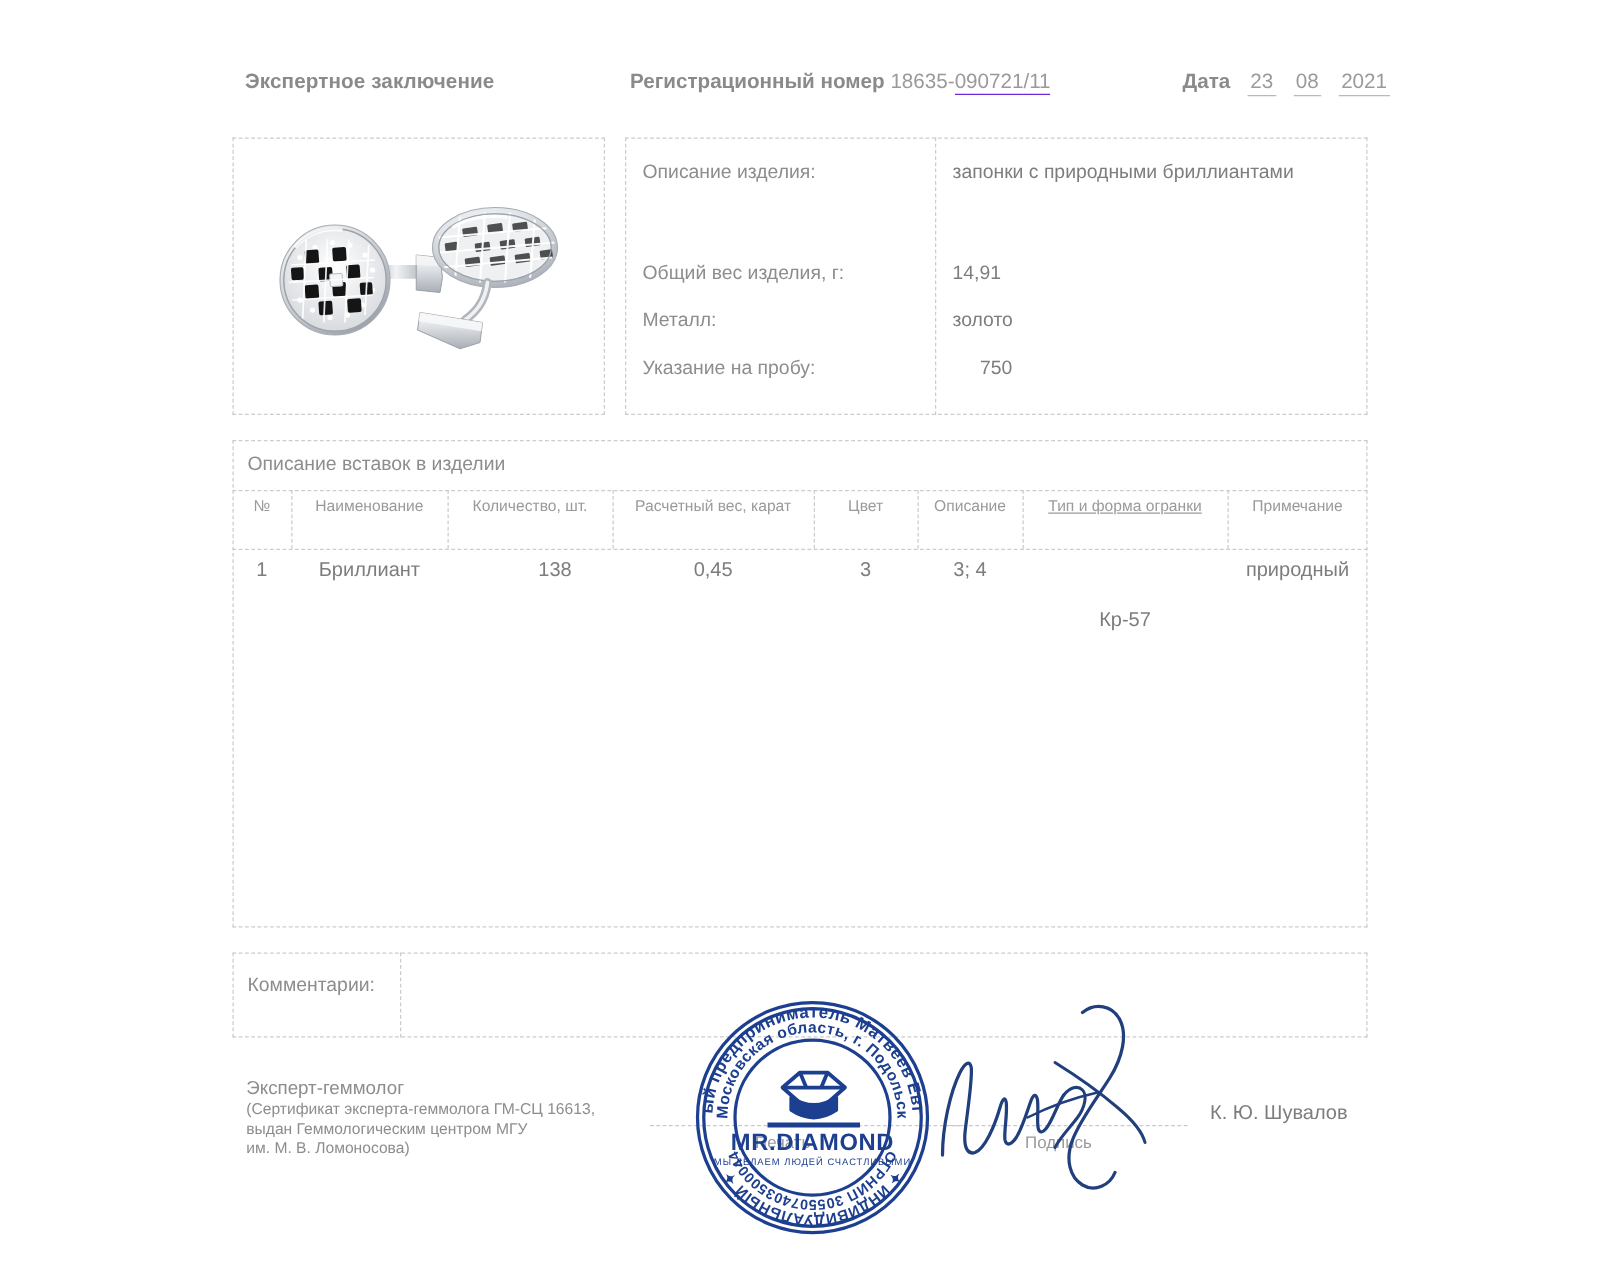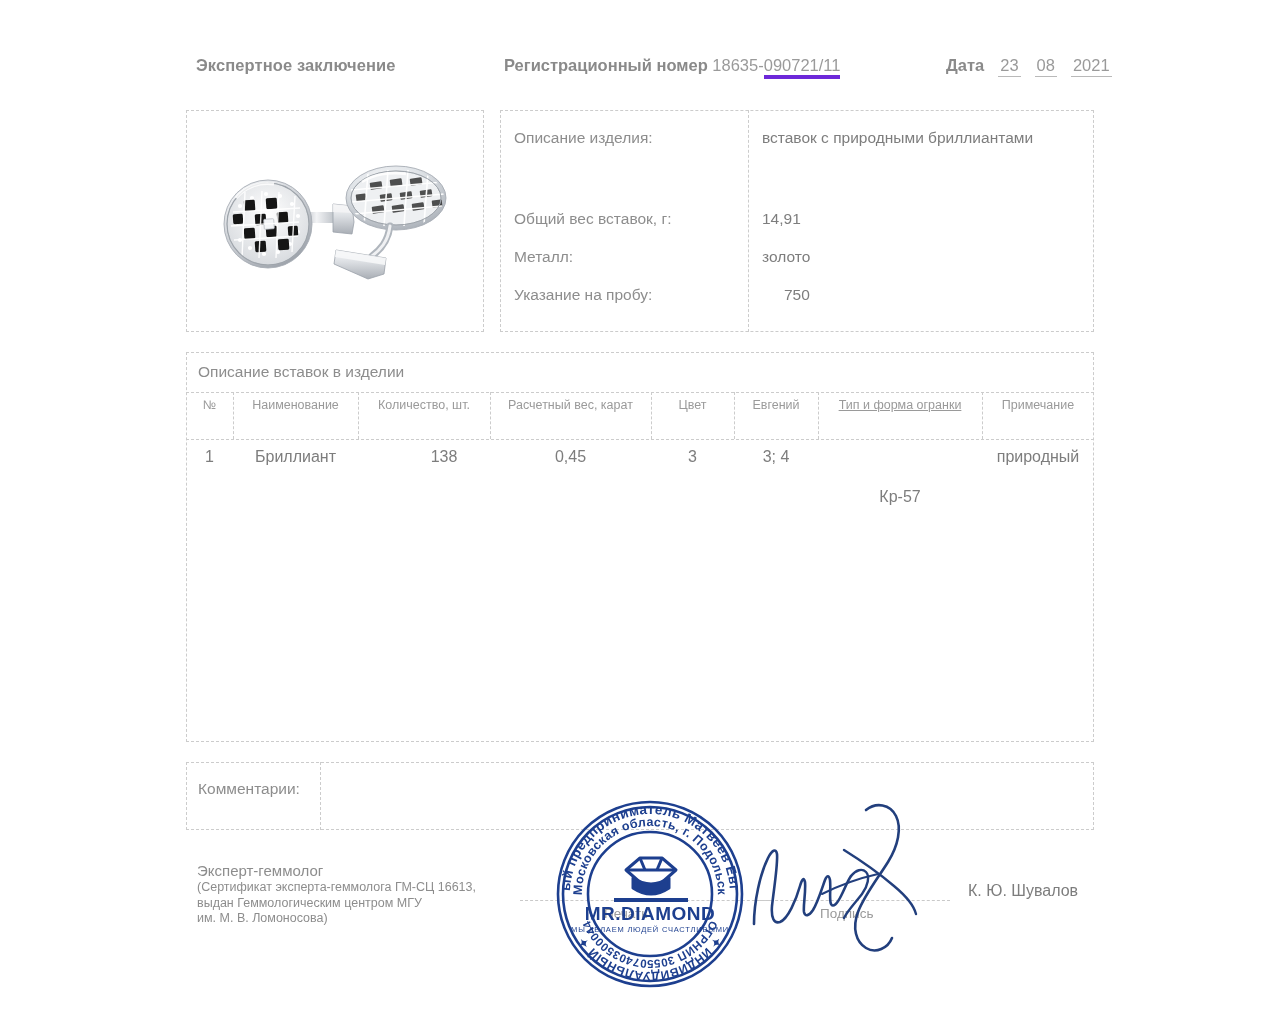--- a/index.html
+++ b/index.html
@@ -41,21 +41,21 @@
   }
   .hdr-reg {
     position: absolute;
     left: 318px; top: 0;
     font-size: 16.5px;
     white-space: nowrap;
   }
   .hdr-reg .lbl { font-weight: bold; color: #8a8a8a; margin-top: 32px; }
   .hdr-reg .val { font-weight: normal; color: #9a9a9a; }
   .hdr-reg .val .u1 { }
-  .hdr-reg .val .u2 { border-bottom: 4px solid #6d28d9; padding-bottom: 1px; }
+  .hdr-reg .val .u2 { border-bottom: 1px solid #6d28d9; padding-bottom: 1px; }
   .hdr-date {
     position: absolute;
     left: 760px; top: 0;
     font-size: 16.5px;
     white-space: nowrap;
   }
   .hdr-date .lbl { font-weight: bold; color: #8a8a8a; }
   .hdr-date .seg {
     display: inline-block;
     border-bottom: 1px solid #b9b9b9;
@@ -366,23 +366,23 @@
         <path d="M136 104 L186 112 L184 128 L168 133 L134 118 Z" fill="url(#barA)" stroke="#9ba1a9" stroke-width="0.8"></path>
         <path d="M136 104 L186 112 L185 119 L135 111 Z" fill="#f6f7f8" opacity="0.9"></path>
       </svg>
     </div>
   </div>
 
   <div class="dbox desc-box"></div>
   <div class="vline desc-split"></div>
 
   <div class="desc-label dl1">Описание изделия:</div>
-  <div class="desc-value dv1">вставок с природными бриллиантами</div>
-
-  <div class="desc-label dl2">Общий вес вставок, г:</div>
+  <div class="desc-value dv1">запонки с природными бриллиантами</div>
+
+  <div class="desc-label dl2">Общий вес изделия, г:</div>
   <div class="desc-value dv2">14,91</div>
 
   <div class="desc-label dl3">Металл:</div>
   <div class="desc-value dv3">золото</div>
 
   <div class="desc-label dl4">Указание на пробу:</div>
   <div class="desc-value dv4">750</div>
 
   <div class="dbox tbl-box"></div>
   <div class="tbl-caption">Описание вставок в изделии</div>
@@ -396,21 +396,21 @@
   <div class="vline colsep" style="left:734px;"></div>
   <div class="vline colsep" style="left:818px;"></div>
   <div class="vline colsep" style="left:982px;"></div>
 
   <div class="th" style="left:186px; width:47px;">№</div>
   <div class="th" style="left:233px; width:125px;">Наименование</div>
   <div class="th" style="left:358px; width:132px;">Количество, шт.</div>
   <div class="th" style="left:490px; width:161px;">Расчетный вес,
 карат</div>
   <div class="th" style="left:651px; width:83px;">Цвет</div>
-  <div class="th" style="left:734px; width:84px;">Евгений</div>
+  <div class="th" style="left:734px; width:84px;">Описание</div>
   <div class="th" style="left:818px; width:164px;text-decoration:underline;">Тип и форма огранки</div>
   <div class="th" style="left:982px; width:112px;">Примечание</div>
 
   <div class="td" style="left:186px; width:47px;">1</div>
   <div class="td" style="left:233px; width:125px;">Бриллиант</div>
   <div class="td" style="left:378px; width:132px;">138</div>
   <div class="td" style="left:490px; width:161px;">0,45</div>
   <div class="td" style="left:651px; width:83px;">3</div>
   <div class="td" style="left:734px; width:84px;">3; 4</div>
   <div class="td" style="left:818px; width:164px;margin-top:40px;">Кр-57</div>

